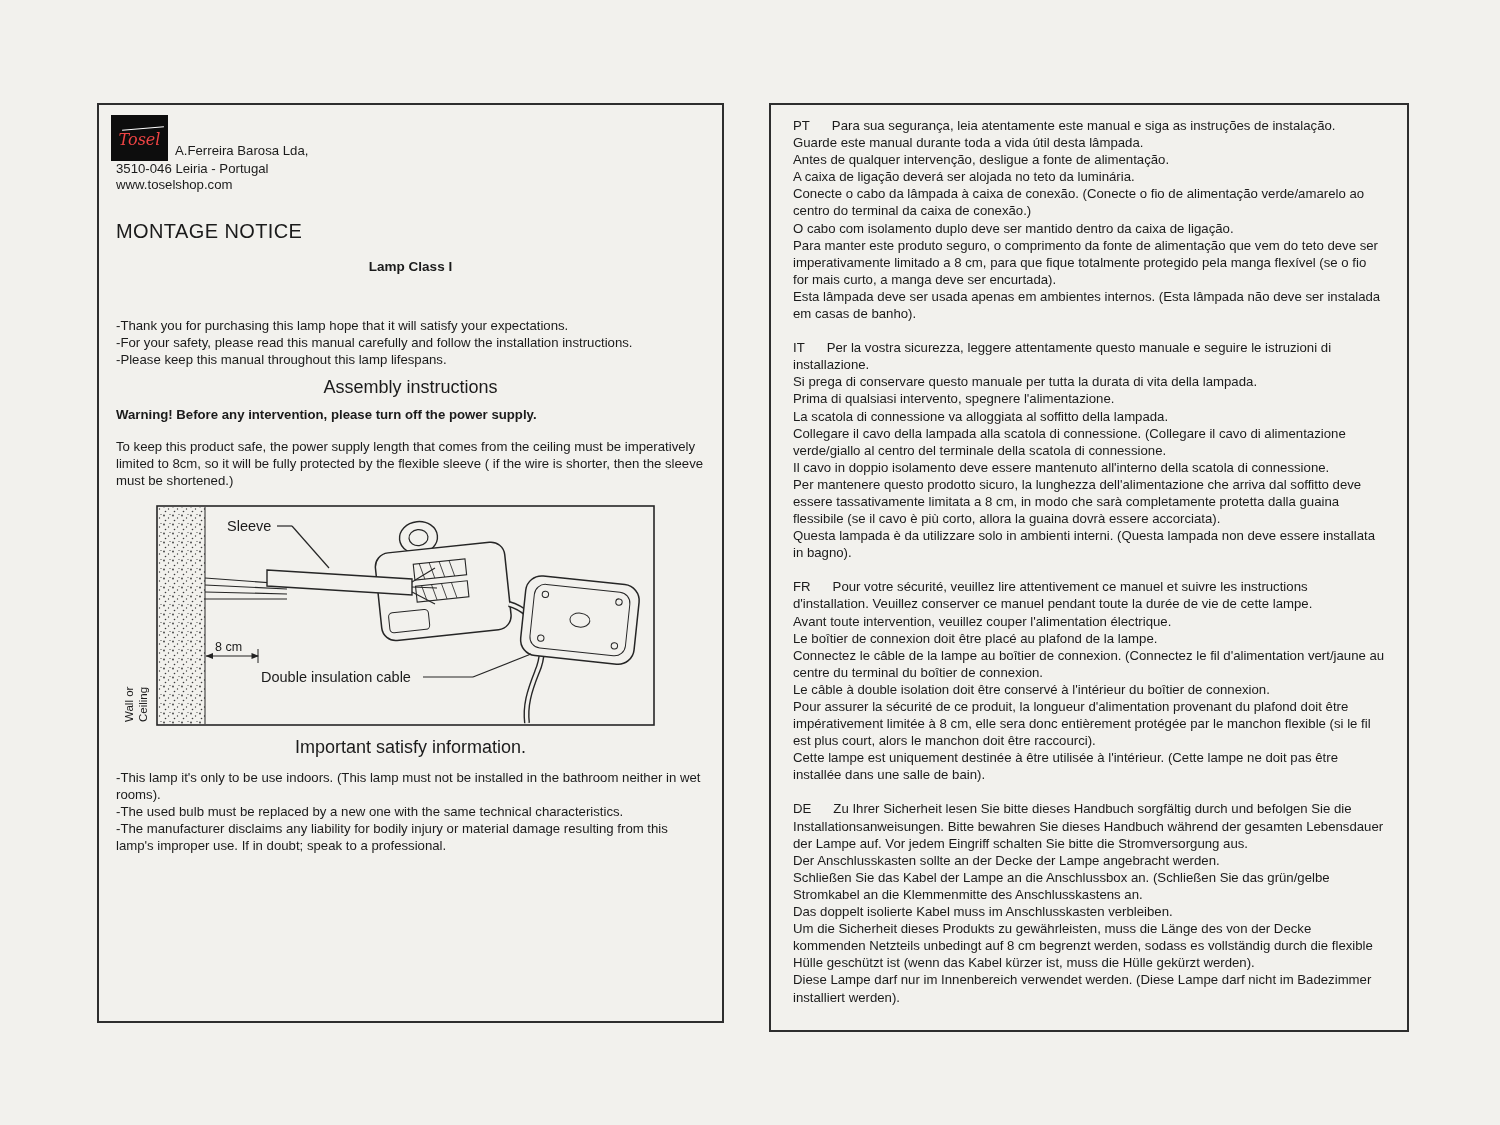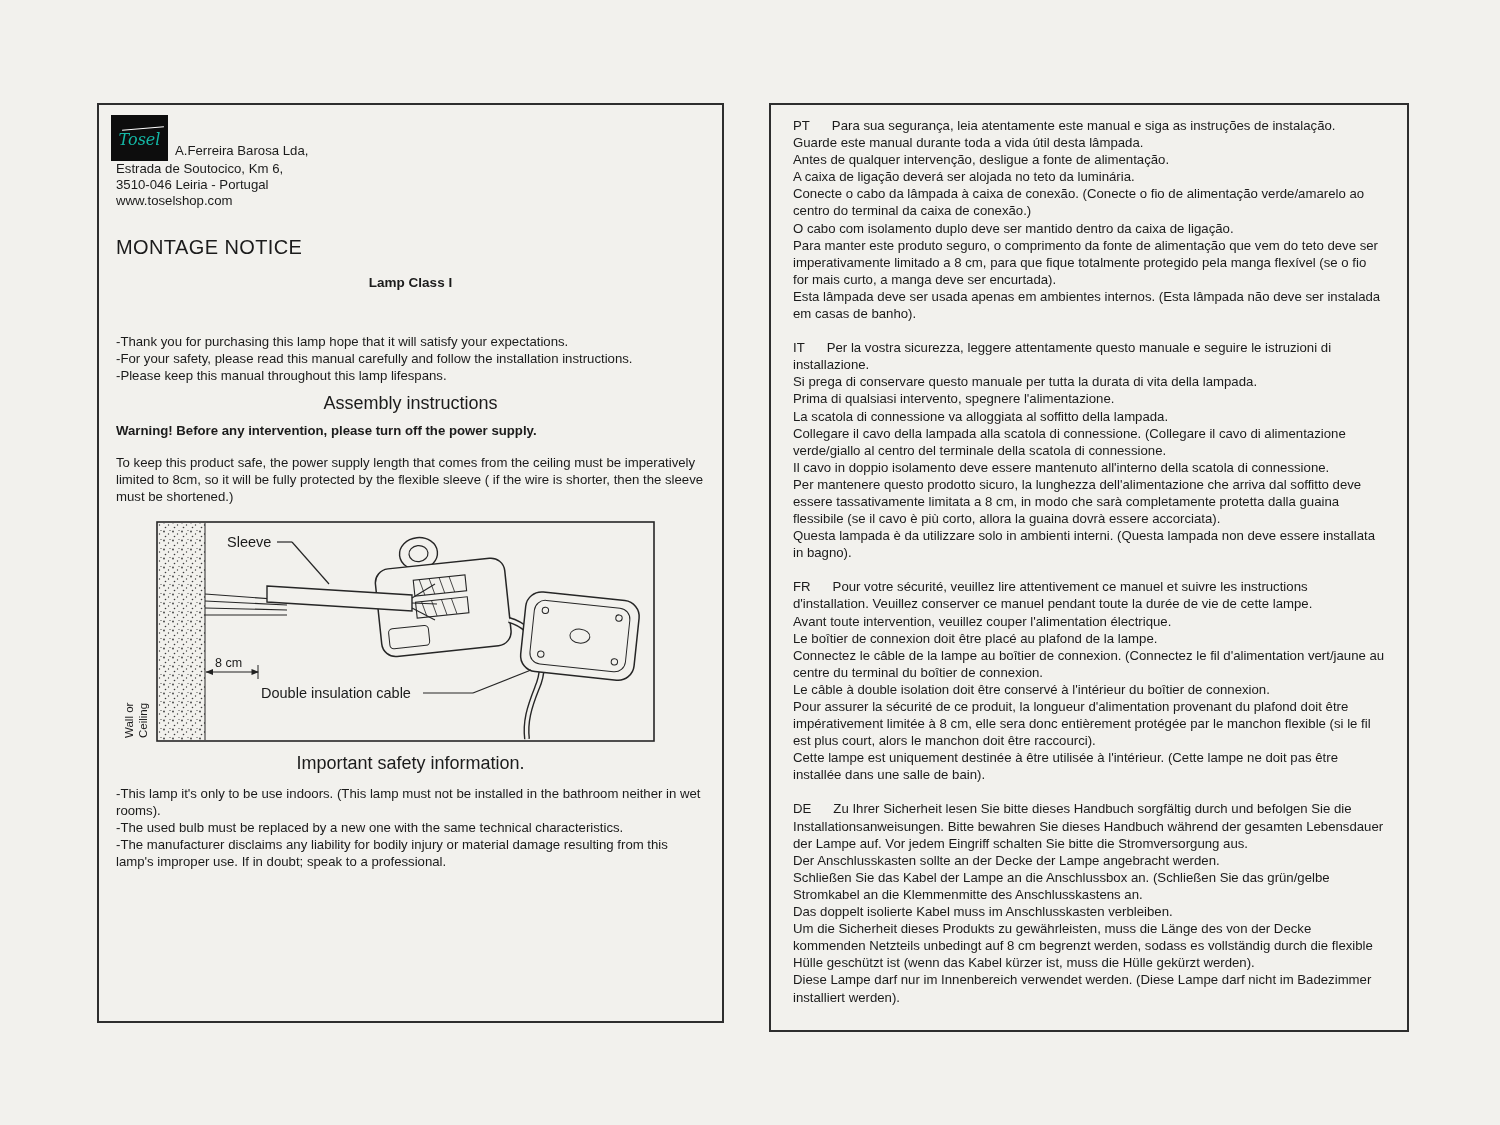--- a/index.html
+++ b/index.html
@@ -8,21 +8,21 @@
     background:#f2f1ed;color:#1b1b1b;
     font-family:"Liberation Sans",sans-serif;
     font-size:13.2px;line-height:17px;
   }
   .panel{position:absolute;border:2px solid #2e2e2e;background:#f2f1ed;box-sizing:border-box;overflow:hidden;}
   .left-panel{left:97px;top:103px;width:627px;height:920px;padding:10px 17px;}
   .right-panel{left:769px;top:103px;width:640px;height:929px;padding:12px 22px;line-height:17.1px;}
 
   
   .logo-row{display:flex;align-items:flex-end;gap:7px;margin-left:-5px;}
-  .logo{width:57px;height:46px;background:#0d0d0d;color:#14b8a6;display:flex;align-items:center;justify-content:center;flex:0 0 auto;}
+  .logo{width:57px;height:46px;background:#0d0d0d;color:#ef4444;display:flex;align-items:center;justify-content:center;flex:0 0 auto;}
   .logo-text{font-family:"DejaVu Serif",serif;font-style:italic;font-size:16px;position:relative;padding-top:3px;}
   .logo-text::before{content:"";position:absolute;top:0;left:3px;right:-3px;border-top:1.5px solid #fff;transform:rotate(-5deg);}
   .company{padding-bottom:2px;}
   .addr{line-height:16px;}
 
   .doc-title{text-align:left;font-size:20px;letter-spacing:.4px;margin-top:30px;font-weight:400;}
   .doc-subtitle{text-align:center;font-size:13.5px;font-weight:bold;margin-top:18px;}
   .pre{white-space:pre-line;}
   .intro{margin-top:42px;}
   .section-heading{text-align:center;font-size:18px;margin-top:11px;font-weight:400;}
@@ -46,21 +46,20 @@
 <body>
 
 <div class="panel left-panel">
 
   <div class="logo-row">
     <div class="logo">
       <span class="logo-text">Tosel</span>
     </div>
     <div class="company">A.Ferreira Barosa Lda,</div>
   </div>
-  <div class="addr">Estrada de Soutocico, Km 6,</div>
   <div class="addr">3510-046 Leiria - Portugal</div>
   <div class="addr">www.toselshop.com</div>
 
   <div class="doc-title">MONTAGE NOTICE</div>
   <div class="doc-subtitle">Lamp Class I</div>
 
   <div class="pre intro">-Thank you for purchasing this lamp hope that it will satisfy your expectations.
 -For your safety, please read this manual carefully and follow the installation instructions.
 -Please keep this manual throughout this lamp lifespans.</div>
 
@@ -161,21 +160,21 @@
         <line x1="356" y1="173" x2="414" y2="150" stroke="#262626" stroke-width="1.2"></line>
       </g>
 
       <g>
         <text transform="rotate(-90 16 218)" x="16" y="218" font-size="11.5">Wall or</text>
         <text transform="rotate(-90 30 218)" x="30" y="218" font-size="11.5">Ceiling</text>
       </g>
     </svg>
   </div>
 
-  <div class="section-heading">Important safety information.</div>
+  <div class="section-heading">Important satisfy information.</div>
   <div class="pre safety-text">-This lamp it's only to be use indoors. (This lamp must not be installed in the bathroom neither in wet rooms).
 -The used bulb must be replaced by a new one with the same technical characteristics.
 -The manufacturer disclaims any liability for bodily injury or material damage resulting from this lamp's improper use. If in doubt; speak to a professional.</div>
 
 </div>
 
 <div class="panel right-panel">
 
   <div class="lang-block">
     <span class="lang-code">PT</span><span class="lang-text">Para sua segurança, leia atentamente este manual e siga as instruções de instalação.

